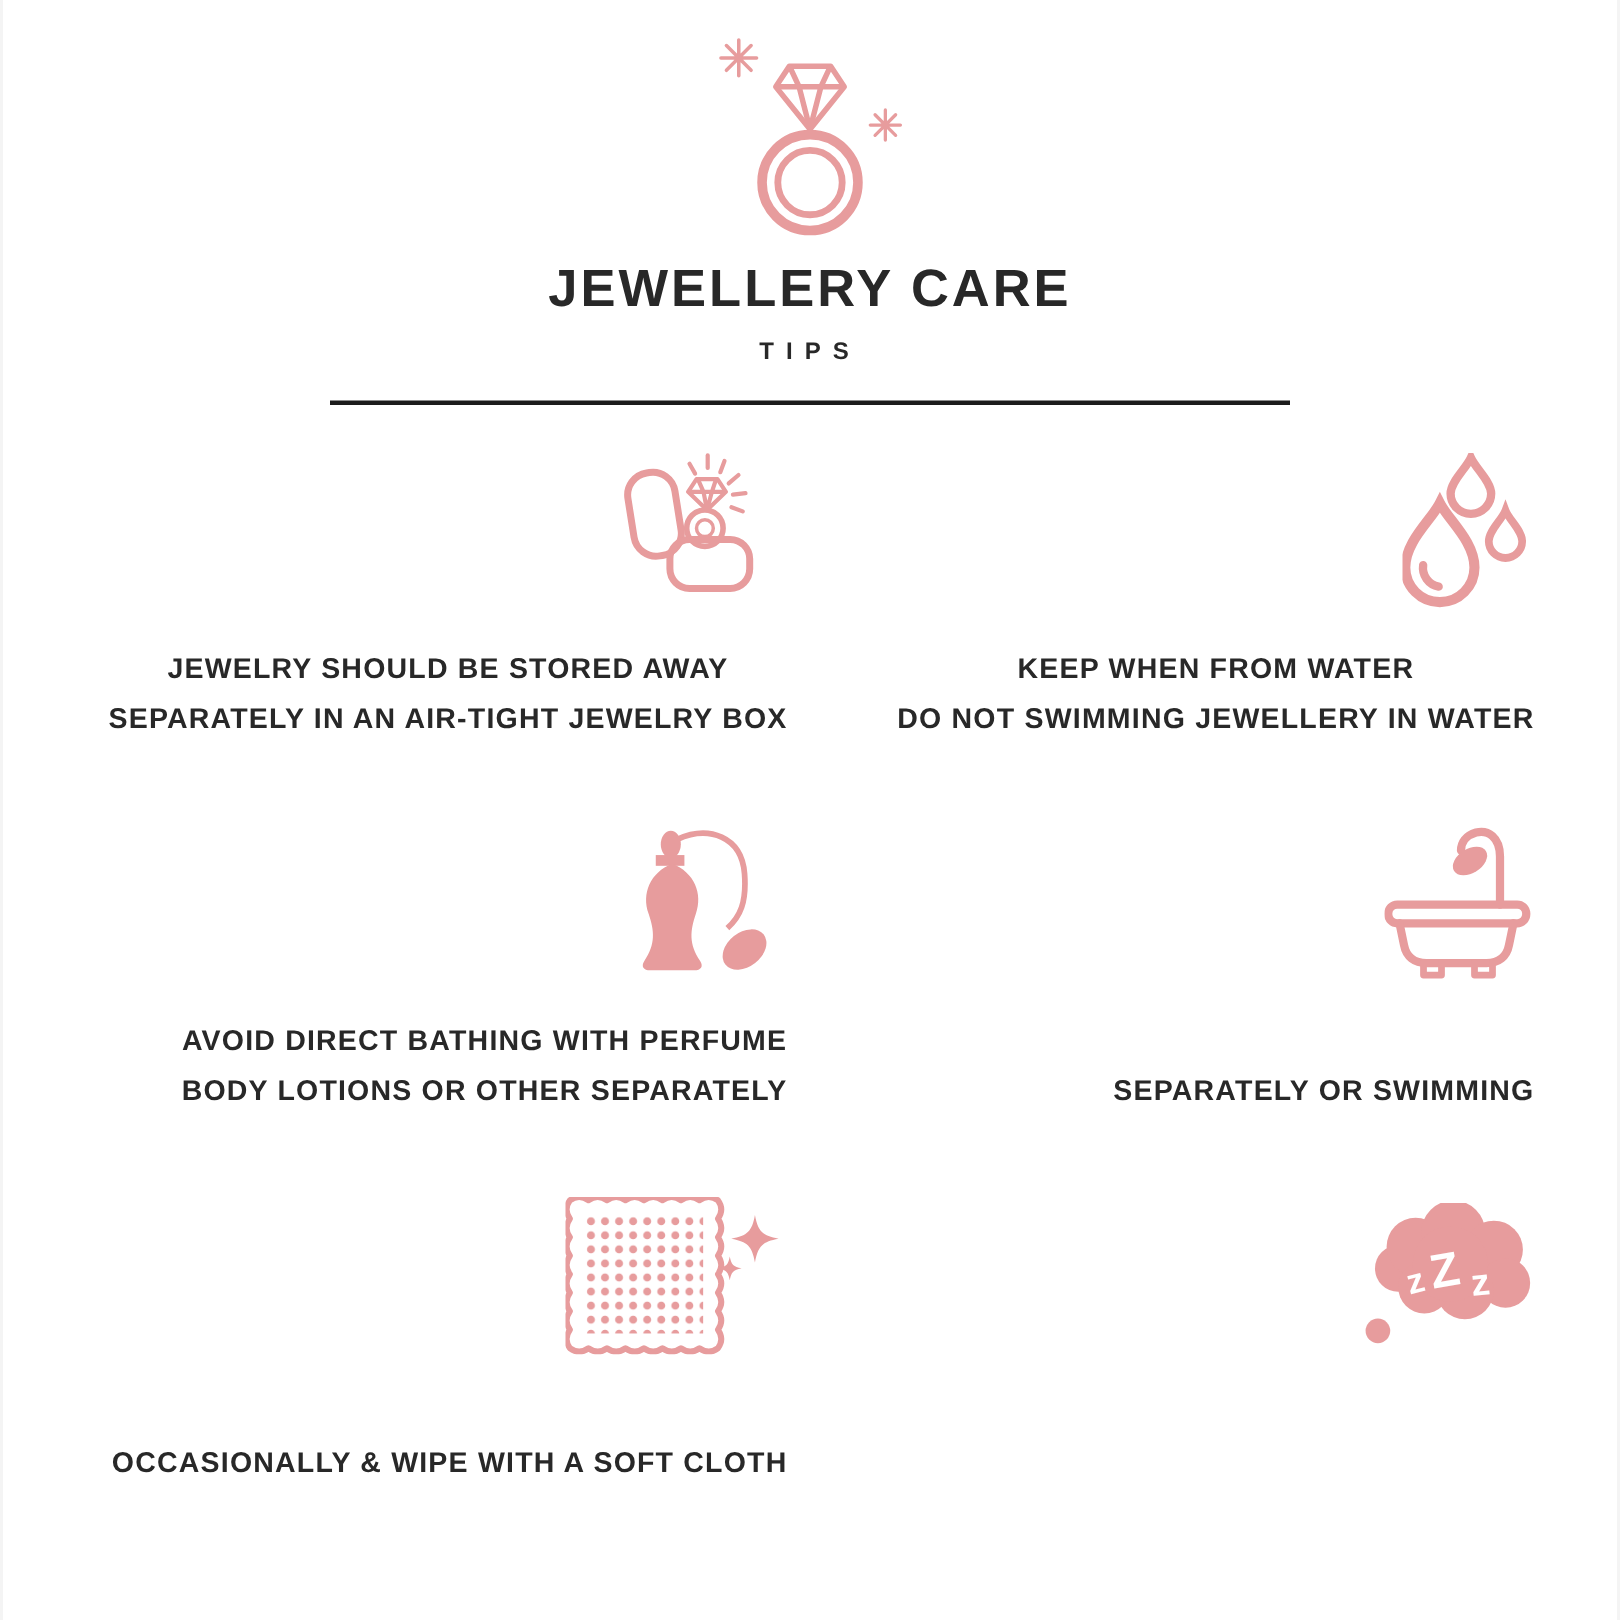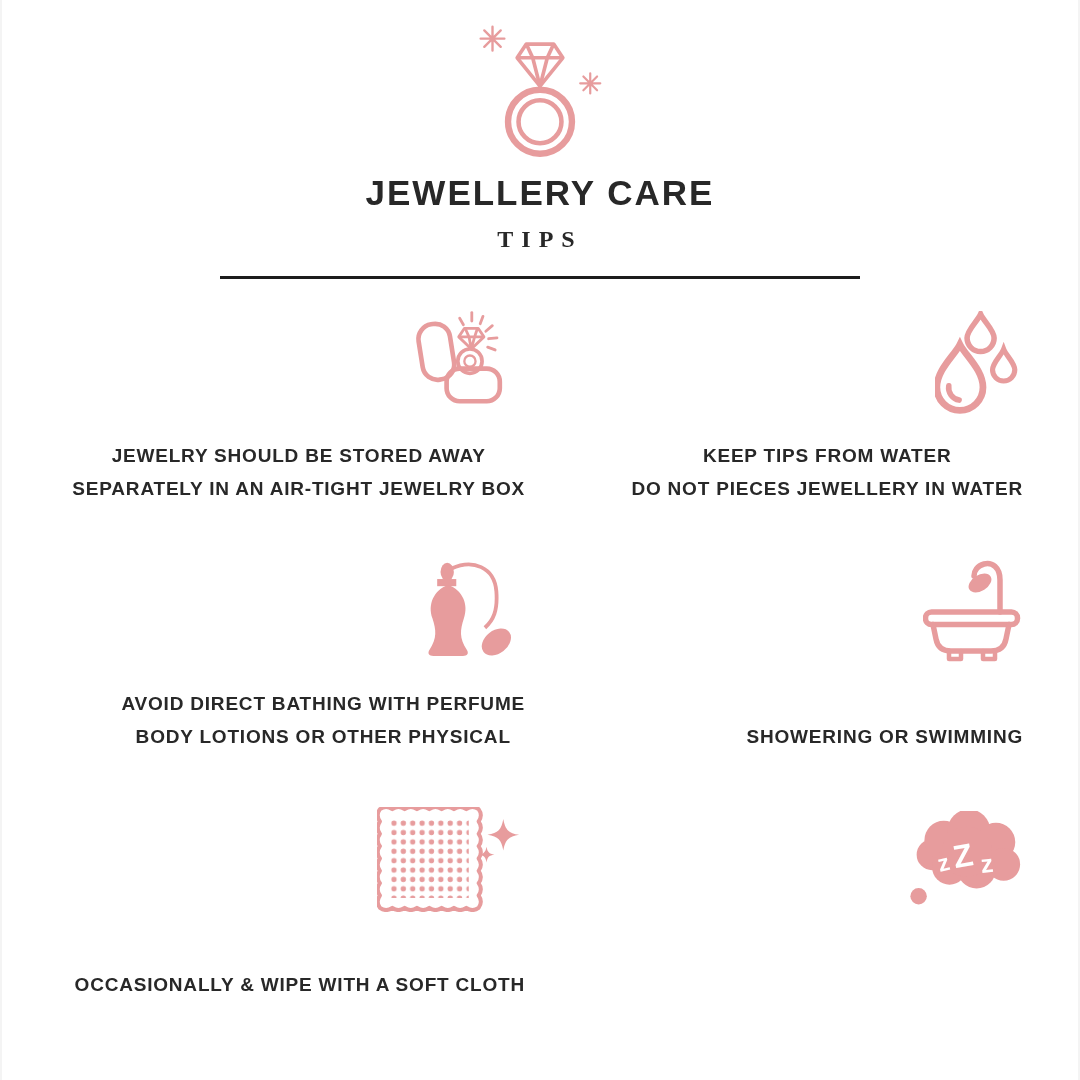--- a/index.html
+++ b/index.html
@@ -18,23 +18,22 @@
   .header{text-align:center;padding-top:24px;}
   .header-icon svg{width:128px;height:137px;display:block;margin:0 auto;}
   .icon{color:var(--accent-pink);}
   .title{
     margin-top:12px;
     font-size:35px;font-weight:bold;letter-spacing:2px;
     color:var(--text-dark);
   }
   .subtitle{
     margin-top:13px;
-    font-size:24px;font-weight:bold;letter-spacing:8px;
+    font-size:16px;font-weight:bold;letter-spacing:8px;
     color:var(--text-dark);
-    font-family:Liberation Serif, serif;
   }
   .divider{
     width:640px;height:3px;margin:23px auto 0;
     background:#1c1c1c;border:none;
   }
   .tips-grid{
     display:grid;
     grid-template-columns:1fr 1fr;
     column-gap:30px;row-gap:52px;
     padding:30px 55px 0;
@@ -123,22 +122,22 @@
 
           <path stroke-width="8.5" d="M31,42 C38,56 60,74 60,96 A29,29 0 1 1 2,96 C2,74 24,56 31,42 Z"></path>
           <path stroke-width="7" stroke-linecap="round" d="M17,94 A16,16 0 0 0 30,112"></path>
 
           <path stroke-width="7" d="M57,4 C61,13 74,24 74,34 A17,17 0 1 1 40,34 C40,24 53,13 57,4 Z"></path>
 
           <path stroke-width="6.5" d="M86,48 C89,56 100,65 100,74 A14,14 0 1 1 72,74 C72,65 83,56 86,48 Z"></path>
         </svg>
       </div>
       <p class="caption">
-        <span>KEEP TIPS FROM WATER</span><br>
-        <span>DO NOT PIECES JEWELLERY IN WATER</span>
+        <span>KEEP WHEN FROM WATER</span><br>
+        <span>DO NOT SWIMMING JEWELLERY IN WATER</span>
       </p>
     </section>
 
     <section class="tip-card">
       <div class="tip-icon icon">
         <svg viewBox="0 0 110 110" width="105" height="105" fill="none" stroke="none">
 
           <ellipse cx="28.5" cy="13.5" rx="7" ry="9.5" fill="currentColor"></ellipse>
 
           <rect x="18" y="21" width="20" height="7.5" fill="currentColor"></rect>
@@ -147,21 +146,21 @@
             C7.5,99 9.5,101.5 14,101.5 L45,101.5 C49.5,101.5 51.5,99 49,95
             C41,83 42,74 46,62 C51,48 45,33 29.5,27 Z"></path>
 
           <path stroke="currentColor" stroke-width="4" d="M33,10 C55,0 78,8 80,34 C81.5,54 77,64 68,72"></path>
 
           <ellipse cx="80" cy="87" rx="17" ry="12" fill="currentColor" transform="rotate(-38 80 87)"></ellipse>
         </svg>
       </div>
       <p class="caption">
         <span>AVOID DIRECT BATHING WITH PERFUME</span><br>
-        <span>BODY LOTIONS OR OTHER PHYSICAL</span>
+        <span>BODY LOTIONS OR OTHER SEPARATELY</span>
       </p>
     </section>
 
     <section class="tip-card">
       <div class="tip-icon icon">
         <svg viewBox="0 0 100 106" width="100" height="106" fill="none" stroke="currentColor" stroke-linecap="round" stroke-linejoin="round">
 
           <path stroke-width="5.5" d="M77,54 V22 C77,9 69,4 61,6 C54,8 51,13 51,18"></path>
 
           <ellipse cx="57" cy="25" rx="12.5" ry="8" fill="currentColor" stroke="none" transform="rotate(-32 57 25)"></ellipse>
@@ -169,21 +168,21 @@
           <rect x="2.5" y="54" width="92" height="12.5" rx="6" stroke-width="5.5"></rect>
 
           <path stroke-width="5.5" d="M10,66.5 L13,81 C14.5,89 20,93 28,93 L68,93 C76,93 81.5,89 83,81 L86,66.5"></path>
 
           <path stroke-width="4.5" d="M26,93 V101 H38 V93"></path>
           <path stroke-width="4.5" d="M60,93 V101 H72 V93"></path>
         </svg>
       </div>
       <p class="caption">
         <br>
-        <span>SHOWERING OR SWIMMING</span>
+        <span>SEPARATELY OR SWIMMING</span>
       </p>
     </section>
 
     <section class="tip-card">
       <div class="tip-icon icon">
         <svg viewBox="0 0 150 106" width="148" height="105" fill="none" stroke="currentColor">
           <defs>
             <pattern id="clothDots" x="14" y="13" width="9.5" height="9.5" patternUnits="userSpaceOnUse">
               <circle cx="3.2" cy="3.2" r="2.2" fill="var(--accent-pink)"></circle>
             </pattern>

